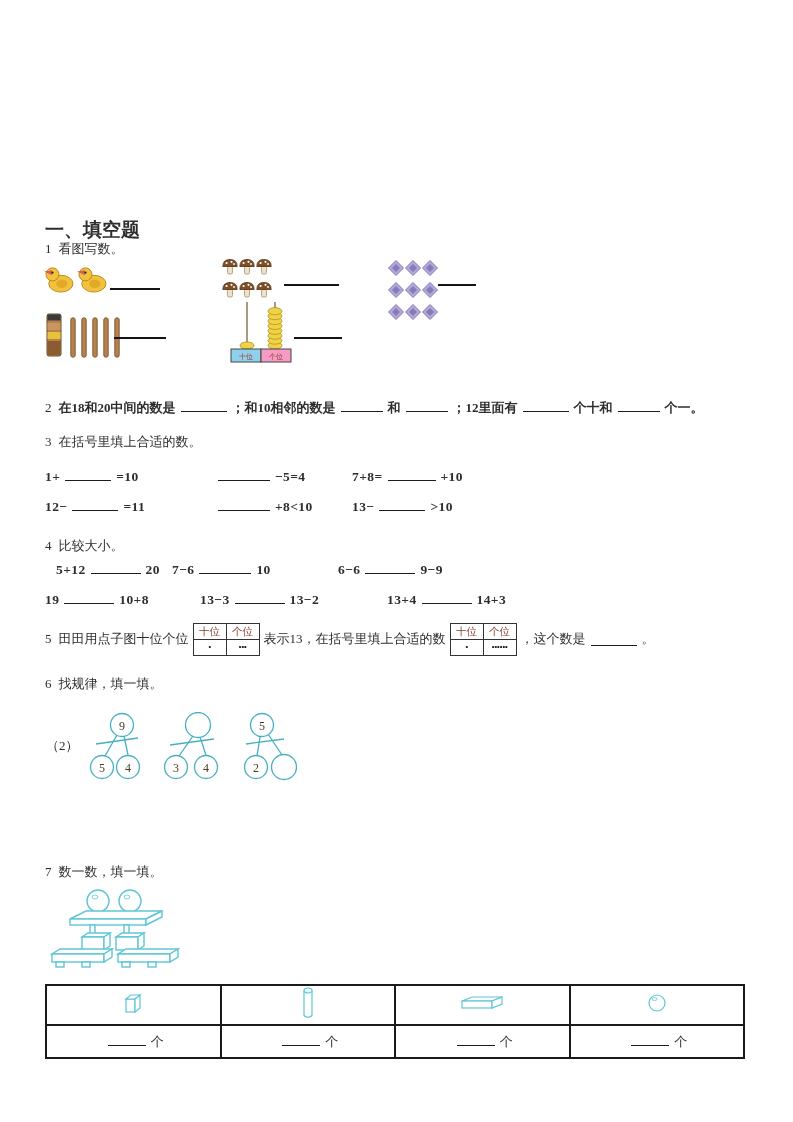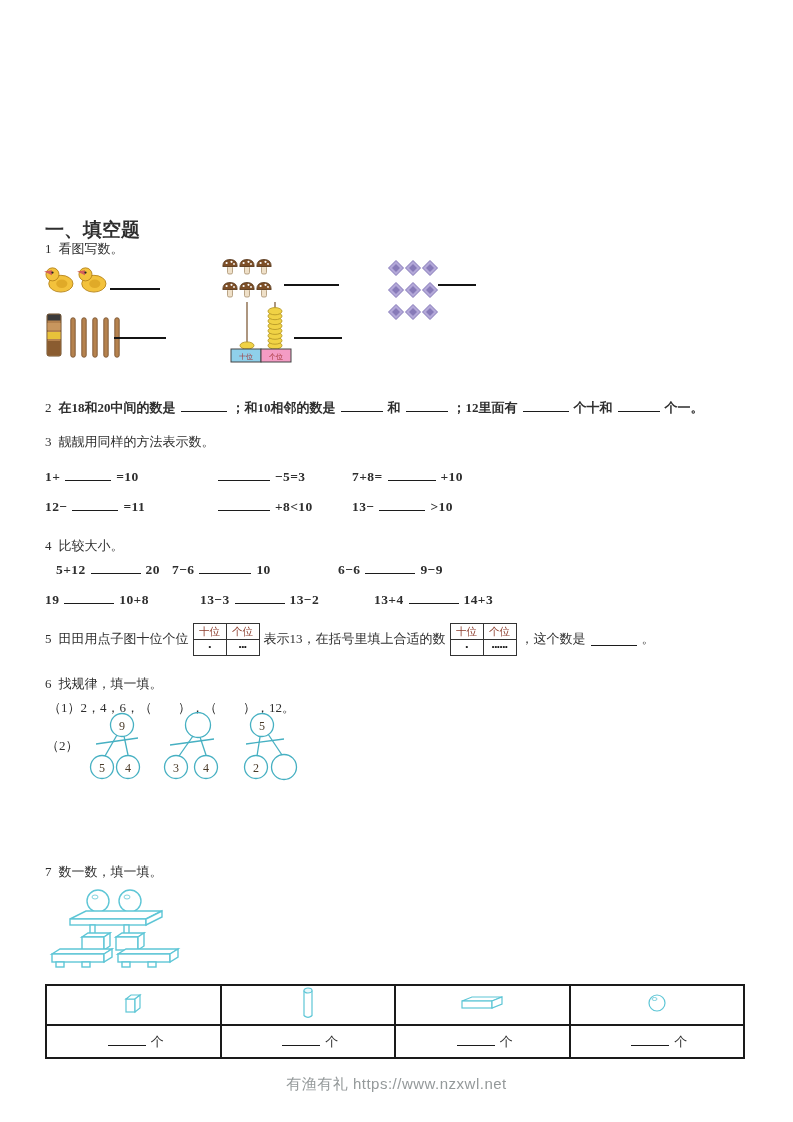--- a/index.html
+++ b/index.html
@@ -219,38 +219,38 @@
       <text x="51" y="58.5" font-size="7" fill="#a03030" text-anchor="middle">个位</text>
     </svg>
   </div>
   <div class="abs img-blank" style="left:294px;top:337px;width:48px"></div>
 
   <div class="abs q-line" style="left:45px;top:400px">
     <span class="qnum">2</span><span><span class="seg">在18和20中间的数是</span><span class="blank" style="width: 46px;"></span><span class="seg">；和10相邻的数是</span><span class="blank" style="width: 42px;"></span><span class="seg">和</span><span class="blank" style="width: 42px;"></span><span class="seg">；12里面有</span><span class="blank" style="width: 46px;"></span><span class="seg">个十和</span><span class="blank" style="width: 42px;"></span><span class="seg">个一。</span></span>
   </div>
 
   <div class="abs q-line" style="left:45px;top:434px">
-    <span class="qnum">3</span><span>靓靓用同样的方法表示数。</span>
+    <span class="qnum">3</span><span>在括号里填上合适的数。</span>
   </div>
   <div class="abs eq" style="left:45px;top:468px"><span class="seg">1+</span><span class="blank" style="width: 46px;"></span><span class="seg">=10</span></div>
-  <div class="abs eq" style="left:213px;top:468px"><span class="blank" style="width: 52px;"></span><span class="seg">−5=3</span></div>
+  <div class="abs eq" style="left:213px;top:468px"><span class="blank" style="width: 52px;"></span><span class="seg">−5=4</span></div>
   <div class="abs eq" style="left:352px;top:468px"><span class="seg">7+8=</span><span class="blank" style="width: 48px;"></span><span class="seg">+10</span></div>
   <div class="abs eq" style="left:45px;top:498px"><span class="seg">12−</span><span class="blank" style="width: 46px;"></span><span class="seg">=11</span></div>
   <div class="abs eq" style="left:213px;top:498px"><span class="blank" style="width: 52px;"></span><span class="seg">+8&lt;10</span></div>
   <div class="abs eq" style="left:352px;top:498px"><span class="seg">13−</span><span class="blank" style="width: 46px;"></span><span class="seg">&gt;10</span></div>
 
   <div class="abs q-line" style="left:45px;top:538px">
     <span class="qnum">4</span><span>比较大小。</span>
   </div>
   <div class="abs eq" style="left:56px;top:561px"><span class="seg">5+12</span><span class="blank" style="width: 50px;"></span><span class="seg">20</span></div>
   <div class="abs eq" style="left:172px;top:561px"><span class="seg">7−6</span><span class="blank" style="width: 52px;"></span><span class="seg">10</span></div>
   <div class="abs eq" style="left:338px;top:561px"><span class="seg">6−6</span><span class="blank" style="width: 50px;"></span><span class="seg">9−9</span></div>
   <div class="abs eq" style="left:45px;top:591px"><span class="seg">19</span><span class="blank" style="width: 50px;"></span><span class="seg">10+8</span></div>
   <div class="abs eq" style="left:200px;top:591px"><span class="seg">13−3</span><span class="blank" style="width: 50px;"></span><span class="seg">13−2</span></div>
-  <div class="abs eq" style="left:374px;top:591px"><span class="seg">13+4</span><span class="blank" style="width: 50px;"></span><span class="seg">14+3</span></div>
+  <div class="abs eq" style="left:387px;top:591px"><span class="seg">13+4</span><span class="blank" style="width: 50px;"></span><span class="seg">14+3</span></div>
 
   <div class="abs q-line q5-line" style="left:45px;top:623px">
     <span class="qnum">5</span>
     <span>田田用点子图十位个位</span>
     <span class="dot-table">
       <span class="dt-row">
         <span class="dt-cell dt-head">十位</span>
         <span class="dt-cell dt-head">个位</span>
       </span>
       <span class="dt-row">
@@ -270,21 +270,20 @@
       </span>
     </span>
     <span>，这个数是</span>
     <span class="blank" style="width:46px"></span>
     <span>。</span>
   </div>
 
   <div class="abs q-line" style="left:45px;top:676px">
     <span class="qnum">6</span><span>找规律，填一填。</span>
   </div>
-  <div class="abs q-line" style="left:48px;top:700px">（1）2，4，6，（　　），（　　），12。</div>
   <div class="abs q-line" style="left:46px;top:738px">（2）</div>
 
   <div class="abs" style="left:86px;top:712px">
     <svg width="62" height="70" viewBox="0 0 62 70">
       <g stroke="#46b0c2" fill="none" stroke-width="1.3">
         <circle cx="36" cy="13" r="11.5"></circle>
         <circle cx="16" cy="55" r="11.5"></circle>
         <circle cx="42" cy="55" r="11.5"></circle>
         <path d="M31 23 L19 44"></path>
         <path d="M38 24 L42 43"></path>
@@ -400,15 +399,14 @@
     </tr>
     <tr class="unit-row">
       <td><span class="blank" style="width:38px"></span><span>个</span></td>
       <td><span class="blank" style="width:38px"></span><span>个</span></td>
       <td><span class="blank" style="width:38px"></span><span>个</span></td>
       <td><span class="blank" style="width:38px"></span><span>个</span></td>
     </tr>
   </tbody>
     </table>
 
-  <div class="footer">有渔有礼 https://www.nzxwl.net</div>
 
 </div>
 
 </body></html>

